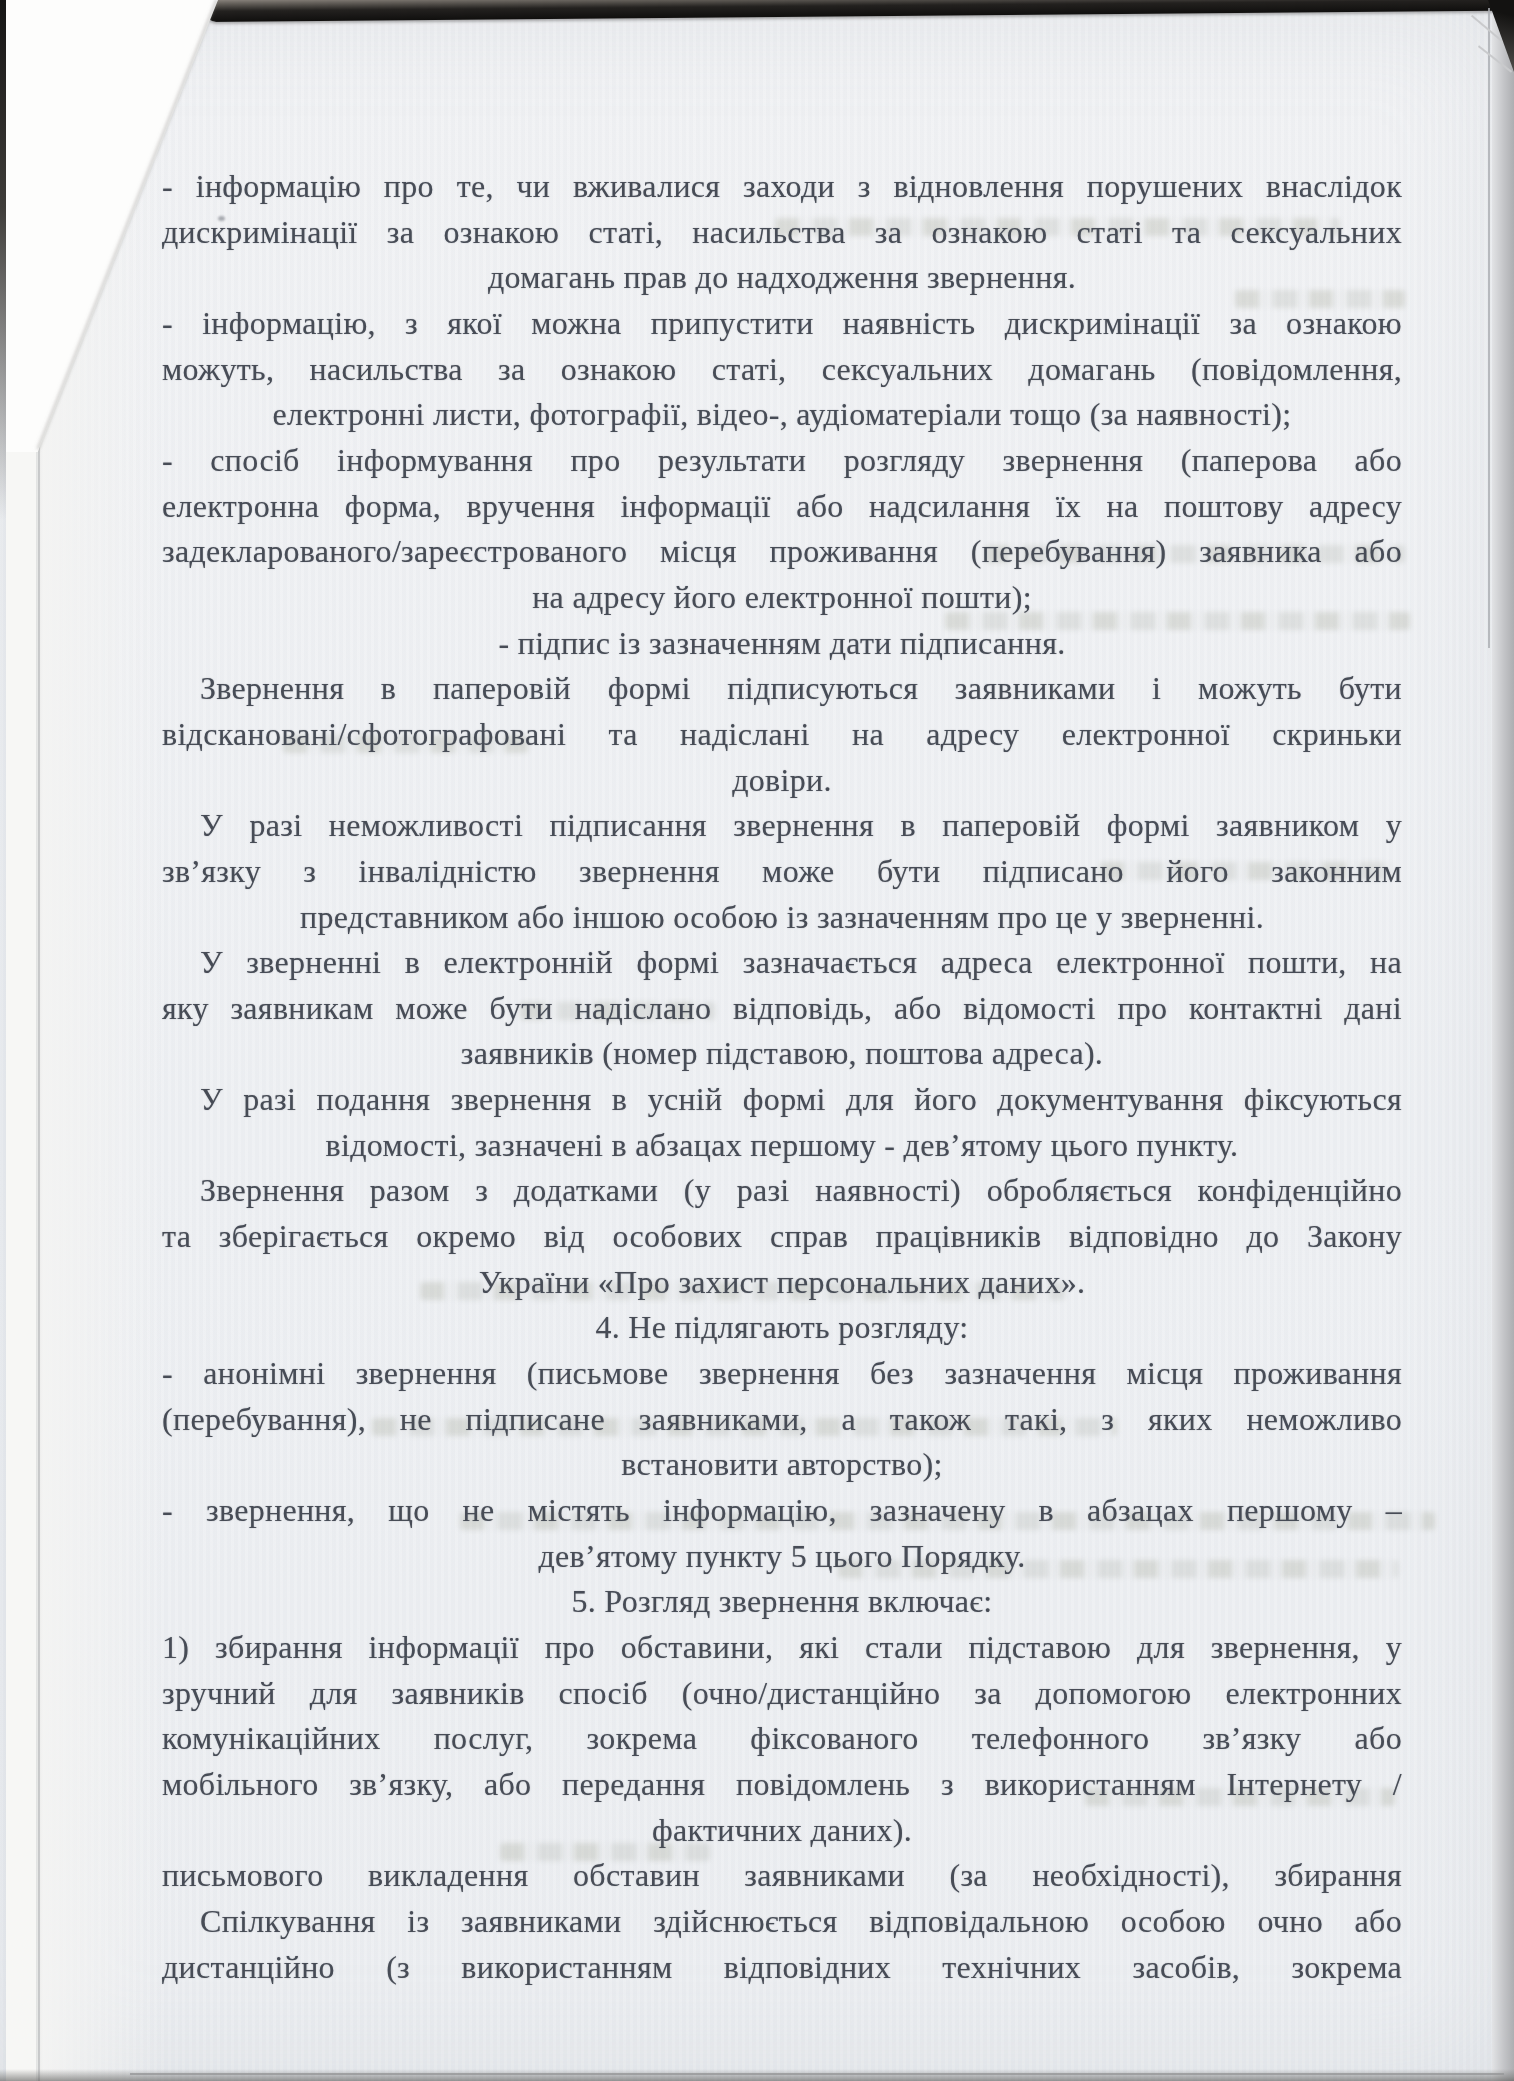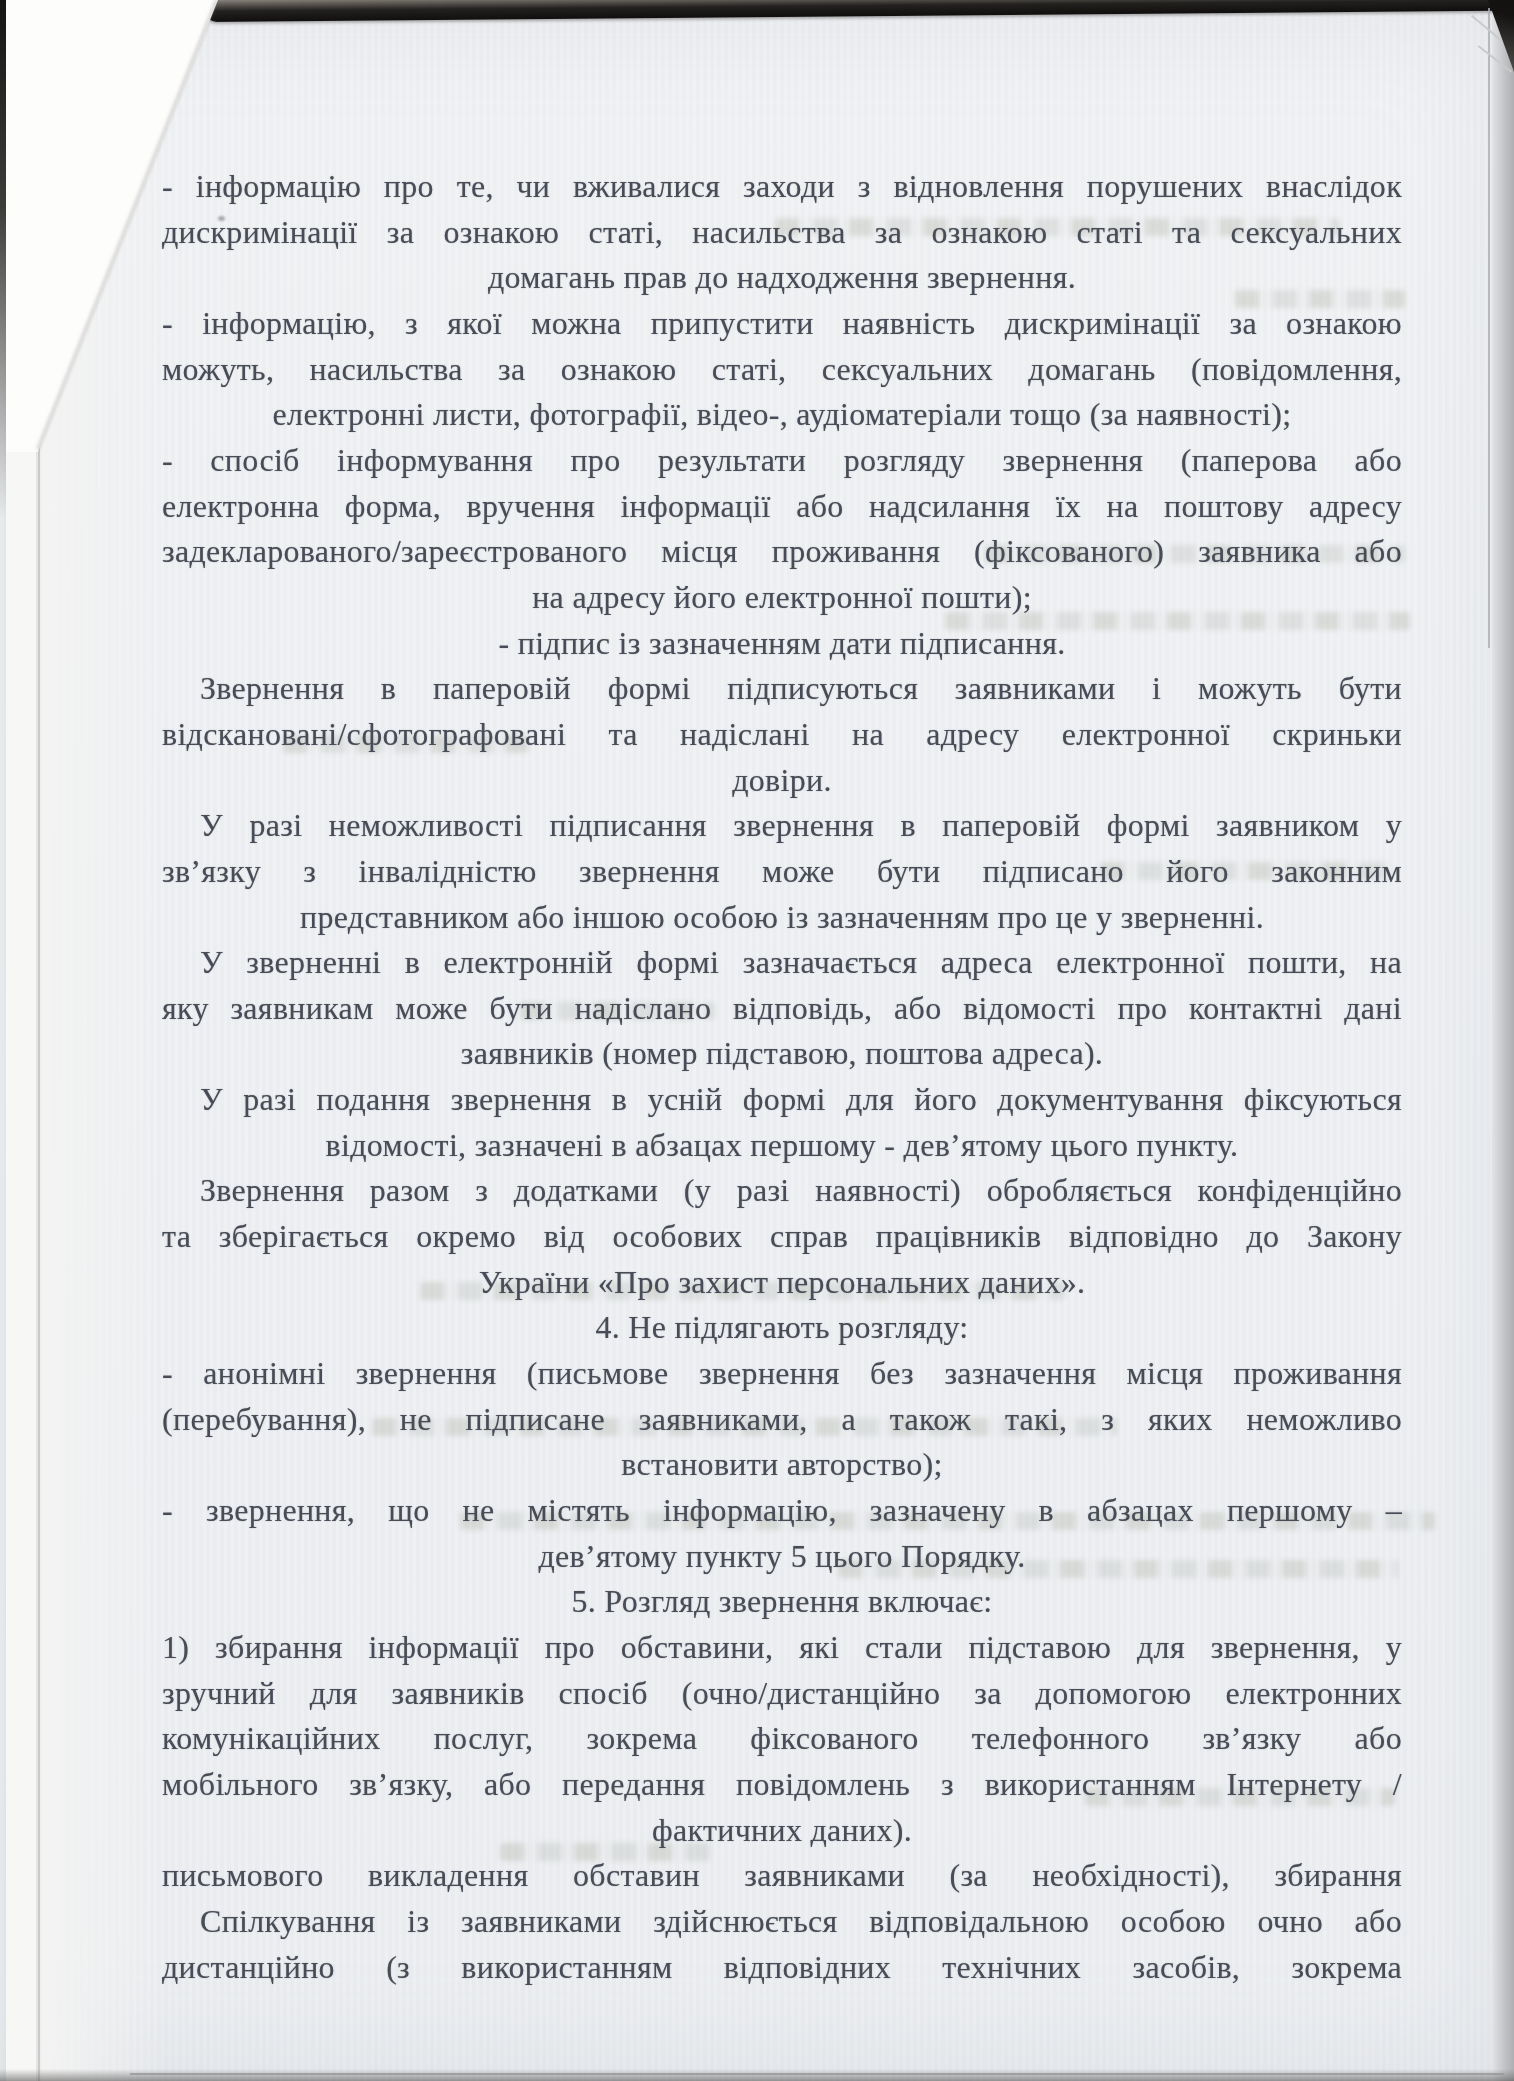--- a/index.html
+++ b/index.html
@@ -121,21 +121,21 @@
 
   <div id="textblock">
       <div class="line j">- інформацію про те, чи вживалися заходи з відновлення порушених внаслідок</div>
       <div class="line j">дискримінації за ознакою статі, насильства за ознакою статі та сексуальних</div>
       <div class="line">домагань прав до надходження звернення.</div>
       <div class="line j">- інформацію, з якої можна припустити наявність дискримінації за ознакою</div>
       <div class="line j">можуть, насильства за ознакою статі, сексуальних домагань (повідомлення,</div>
       <div class="line">електронні листи, фотографії, відео-, аудіоматеріали тощо (за наявності);</div>
       <div class="line j">- спосіб інформування про результати розгляду звернення (паперова або</div>
       <div class="line j">електронна форма, вручення інформації або надсилання їх на поштову адресу</div>
-      <div class="line j">задекларованого/зареєстрованого місця проживання (фіксованого) заявника або</div>
+      <div class="line j">задекларованого/зареєстрованого місця проживання (перебування) заявника або</div>
       <div class="line">на адресу його електронної пошти);</div>
       <div class="line">- підпис із зазначенням дати підписання.</div>
       <div class="line j ind">Звернення в паперовій формі підписуються заявниками і можуть бути</div>
       <div class="line j">відскановані/сфотографовані та надіслані на адресу електронної скриньки</div>
       <div class="line">довіри.</div>
       <div class="line j ind">У разі неможливості підписання звернення в паперовій формі заявником у</div>
       <div class="line j">зв’язку з інвалідністю звернення може бути підписано його законним</div>
       <div class="line">представником або іншою особою із зазначенням про це у зверненні.</div>
       <div class="line j ind">У зверненні в електронній формі зазначається адреса електронної пошти, на</div>
       <div class="line j">яку заявникам може бути надіслано відповідь, або відомості про контактні дані</div>

